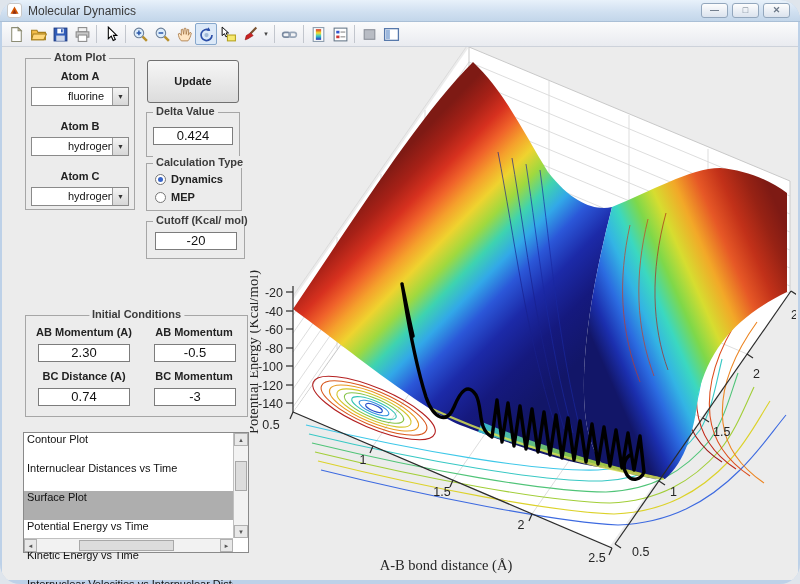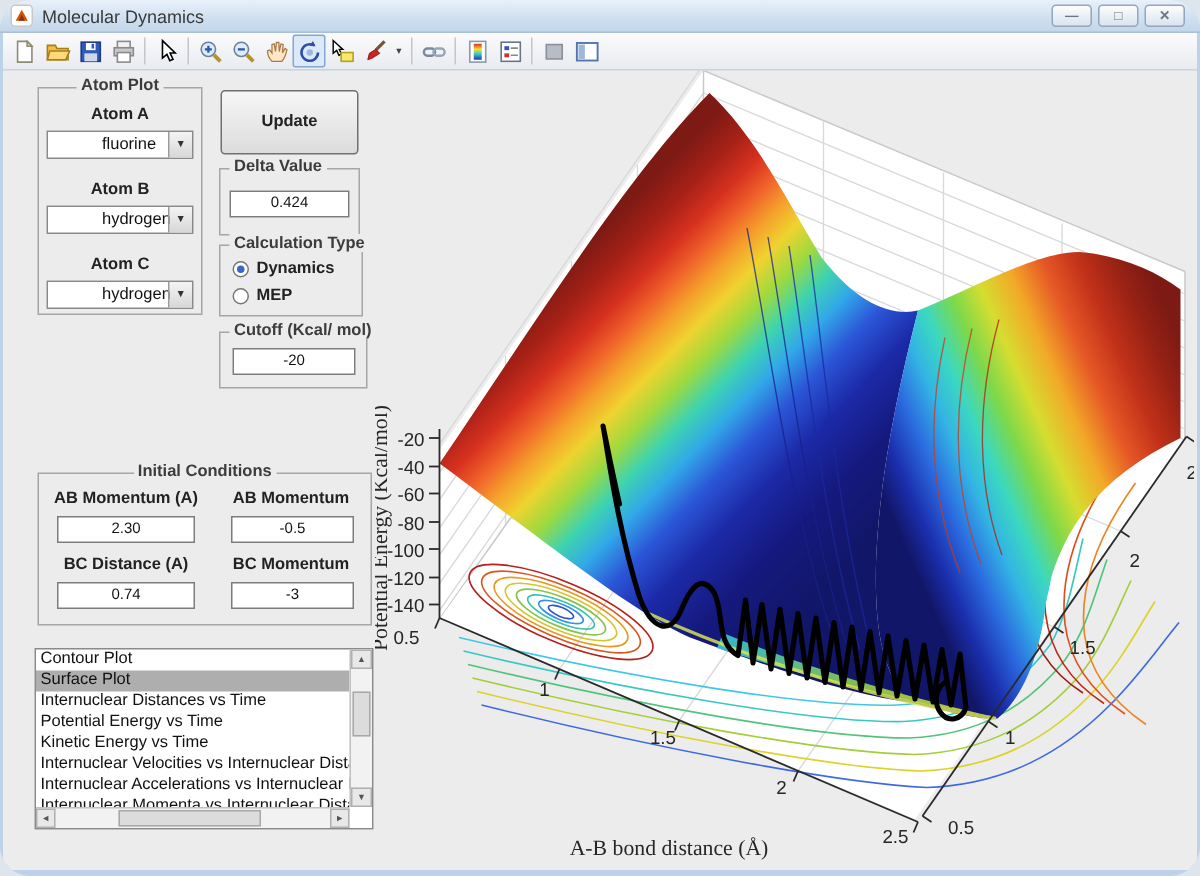--- a/index.html
+++ b/index.html
@@ -33,41 +33,41 @@
 
   
   .client { position:absolute; left:2px; top:47px; width:796px; height:533px; background:#ececec; }
 
   .fs { position:absolute; border:1px solid #a6a6a6; }
   .fs .legend { position:absolute; top:-8px; left:6px; background:#ececec; padding:0 3px;
     font-size:11px; font-weight:bold; color:#3c3c3c; white-space:nowrap; }
   .fs .legend.center { left:50%; transform:translateX(-50%); }
   .lbl { position:absolute; font-size:11px; font-weight:bold; color:#222; text-align:center; }
   .edit { position:absolute; background:#fff; border:1px solid #7c7c7c; text-align:center;
-    font-size:10px; line-height:16px; color:#111; }
+    font-size:13px; line-height:16px; color:#111; }
   .combo { position:absolute; height:19px; background:#fff; border:1px solid #8a8a8a; }
   .combo .txt { position:absolute; left:4px; top:2px; font-size:11px; color:#111;margin-left:32px; }
   .combo .cbtn { position:absolute; right:0; top:0; bottom:0; width:16px;
     background:linear-gradient(#f4f4f4,#d7d7d7); border-left:1px solid #9a9a9a;
     font-size:7px; color:#333; text-align:center; line-height:17px; }
   .button { position:absolute; background:linear-gradient(#f6f6f6,#dcdcdc);
     border:1px solid #707070; border-radius:3px; font-size:11px; font-weight:bold; color:#222;
     text-align:center; }
   .radio-row { position:absolute; display:flex; align-items:center; gap:5px; }
   .radio { width:11px; height:11px; border-radius:50%; border:1px solid #777; background:#fff; position:relative; }
   .radio.sel::after { content:''; position:absolute; inset:2px; border-radius:50%; background:#3a66c8; }
   .radio-lbl { font-size:11px; font-weight:bold; color:#222; }
 
   .slider { position:absolute; background:#f0f0f0; border:1px solid #9a9a9a; }
   .sbtn { position:absolute; top:0; bottom:0; width:16px; background:#e9e9e9;
     border:1px solid #a8a8a8; font-size:7px; color:#333; text-align:center; line-height:15px; }
   .sthumb { position:absolute; top:1px; bottom:1px; background:#e2e2e2; border:1px solid #a0a0a0; }
 
   .listbox { position:absolute; background:#fff; border:1px solid #8a8a8a; }
-  .lbrow { height:14px; line-height:13px; font-size:11px; color:#111; padding-left:3px;
+  .lbrow { height:29px; line-height:13px; font-size:11px; color:#111; padding-left:3px;
     white-space:nowrap; overflow:hidden; width:209px; }
   .lbrow.sel { background:#aeaeae; }
   .vscroll { position:absolute; right:0; top:0; bottom:14px; width:15px; background:#f2f2f2;
     border-left:1px solid #c0c0c0; }
   .hscroll { position:absolute; left:0; bottom:0; right:15px; height:14px; background:#f2f2f2;
     border-top:1px solid #c0c0c0; }
   .sarrow { position:absolute; background:#e8e8e8; border:1px solid #b0b0b0; color:#555;
     font-size:6px; text-align:center; }
   .vthumb { position:absolute; left:1px; right:1px; background:#dcdcdc; border:1px solid #a8a8a8; }
   .hthumb { position:absolute; top:1px; bottom:1px; background:#dcdcdc; border:1px solid #a8a8a8; }
@@ -262,22 +262,22 @@
       <div class="edit" style="left:12px; top:28px; width:92px; height:18px;">2.30</div>
       <div class="edit" style="left:128px; top:28px; width:82px; height:18px;">-0.5</div>
       <span class="lbl" style="left:6px; top:54px; width:104px;">BC Distance (A)</span>
       <span class="lbl" style="left:120px; top:54px; width:96px;">BC Momentum</span>
       <div class="edit" style="left:12px; top:72px; width:92px; height:18px;">0.74</div>
       <div class="edit" style="left:128px; top:72px; width:82px; height:18px;">-3</div>
     </div>
 
     <div class="listbox" style="left:21px; top:385px; width:226px; height:121px;">
       <div class="lbrow">Contour Plot</div>
+      <div class="lbrow">Internuclear Distances vs Time</div>
       <div class="lbrow sel">Surface Plot</div>
-      <div class="lbrow">Internuclear Distances vs Time</div>
       <div class="lbrow">Potential Energy vs Time</div>
       <div class="lbrow">Kinetic Energy vs Time</div>
       <div class="lbrow">Internuclear Velocities vs Internuclear Distance</div>
       <div class="lbrow">Internuclear Accelerations vs Internuclear Dista</div>
       <div class="lbrow">Internuclear Momenta vs Internuclear Distance</div>
       <div class="vscroll">
         <span class="sarrow" style="left:0; right:0; top:0; height:13px; line-height:12px;">▲</span>
         <span class="vthumb" style="top:28px; height:30px;"></span>
         <span class="sarrow" style="left:0; right:0; bottom:0; height:13px; line-height:12px;">▼</span>
       </div>

